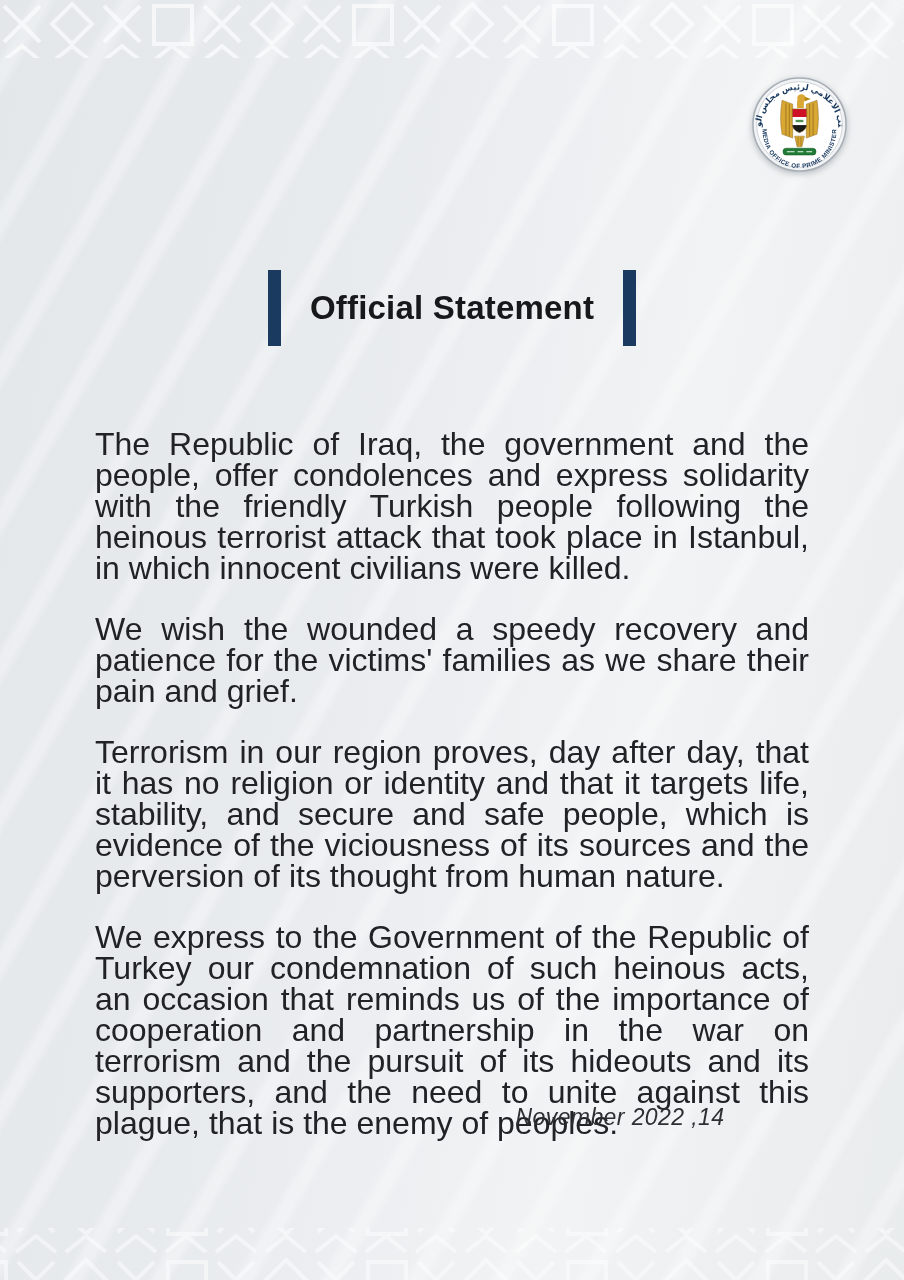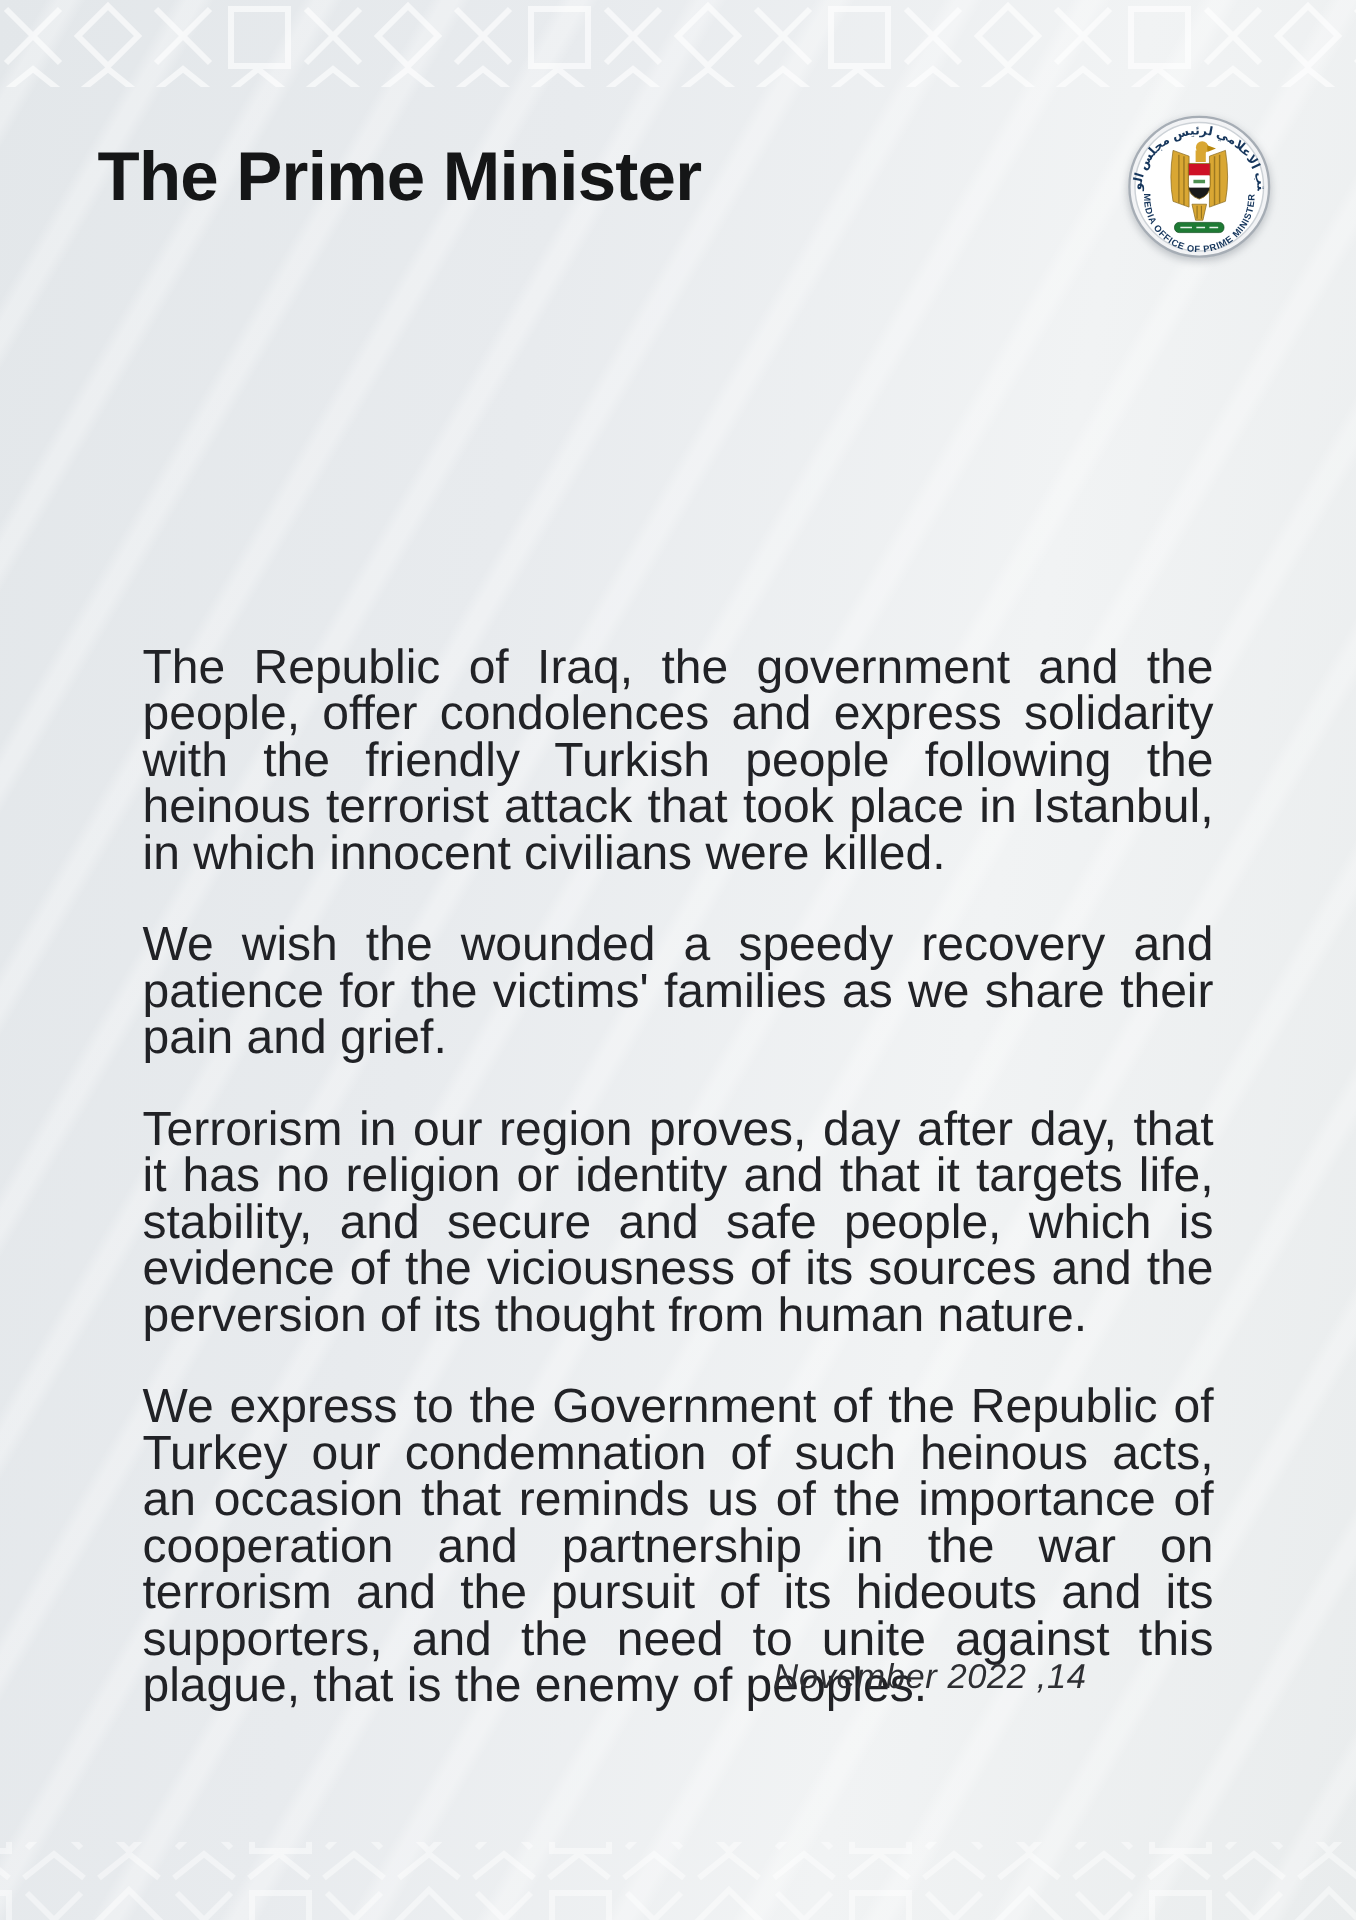--- a/index.html
+++ b/index.html
@@ -78,21 +78,20 @@
   </svg>
 
   <svg class="pattern-band pattern-top" viewBox="0 0 904 58" aria-hidden="true">
     <rect width="904" height="58" fill="url(#geo-pat-top)"></rect>
   </svg>
 
   <svg class="pattern-band pattern-bottom" viewBox="0 0 904 52" aria-hidden="true">
     <rect width="904" height="52" fill="url(#geo-pat-bottom)"></rect>
   </svg>
 
-  <h1 class="pm-title">The Prime Minister</h1>
 
   <svg class="seal" viewBox="0 0 100 100">
     <circle cx="50" cy="50" r="48.5" fill="#f2f3f5"></circle>
     <circle cx="50" cy="50" r="48" fill="none" stroke="#a6adb5" stroke-width="1.6"></circle>
     <circle cx="50" cy="50" r="44.2" fill="#ffffff" stroke="#cdd2d7" stroke-width="1"></circle>
     <defs>
       <path id="seal-top-arc" d="M 10,54 A 40,40 0 0 1 90,54"></path>
       <path id="seal-bottom-arc" d="M 12,57 A 38,38 0 0 0 88,57"></path>
       <clipPath id="shield-clip">
           <path d="M42.5,34 h15 v15 q0,7 -7.5,9.5 q-7.5,-2.5 -7.5,-9.5 Z"></path>
@@ -125,20 +124,25 @@
     <g>
       <rect x="33" y="74.5" width="34" height="7" rx="3.2" fill="#1e7a34" stroke="#145223" stroke-width="0.5"></rect>
       <path d="M37,78 h8 M48,78 h6 M57,78 h6" stroke="#ffffff" stroke-width="1.1" opacity="0.9"></path>
     </g>
 
     <text font-size="6.4" font-weight="bold" letter-spacing="0.45" fill="#16365c">
       <textPath href="#seal-bottom-arc" startOffset="50%" text-anchor="middle">MEDIA OFFICE OF PRIME MINISTER</textPath>
     </text>
   </svg>
 
+  <div class="statement-heading">
+    <span class="heading-bar"></span>
+    <span class="heading-text">Official Statement</span>
+    <span class="heading-bar"></span>
+  </div>
 
   <div class="body-text">
     <p>The Republic of Iraq, the government and the people, offer condolences and express solidarity with the friendly Turkish people following the heinous terrorist attack that took place in Istanbul, in which innocent civilians were killed.</p>
     <p>We wish the wounded a speedy recovery and patience for the victims' families as we share their pain and grief.</p>
     <p>Terrorism in our region proves, day after day, that it has no religion or identity and that it targets life, stability, and secure and safe people, which is evidence of the viciousness of its sources and the perversion of its thought from human nature.</p>
     <p>We express to the Government of the Republic of Turkey our condemnation of such heinous acts, an occasion that reminds us of the importance of cooperation and partnership in the war on terrorism and the pursuit of its hideouts and its supporters, and the need to unite against this plague, that is the enemy of peoples.</p>
   </div>
 
   <div class="signature">
     <div class="date">November 2022 ,14</div>

